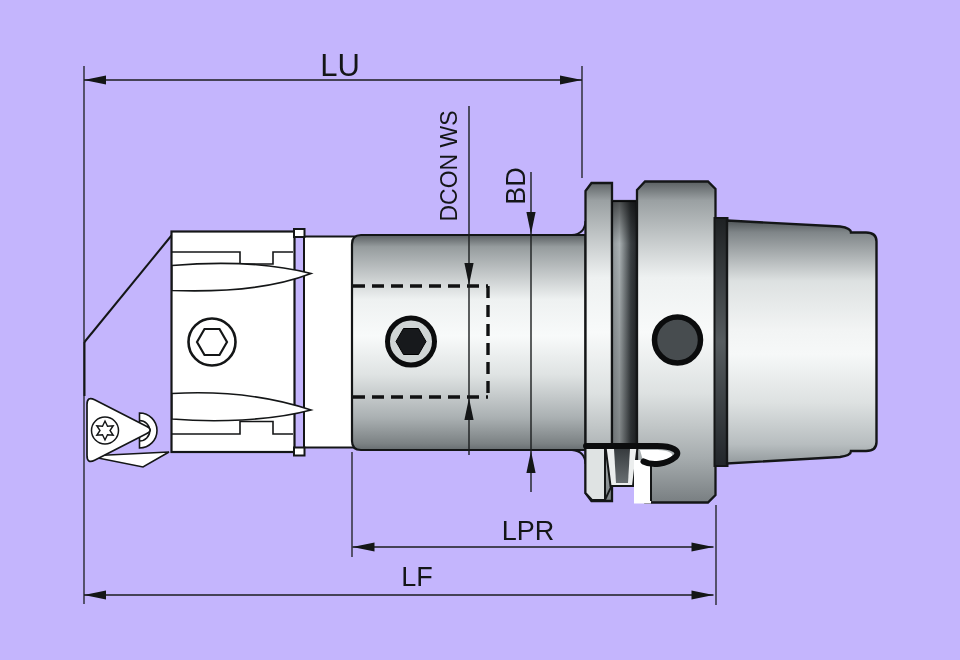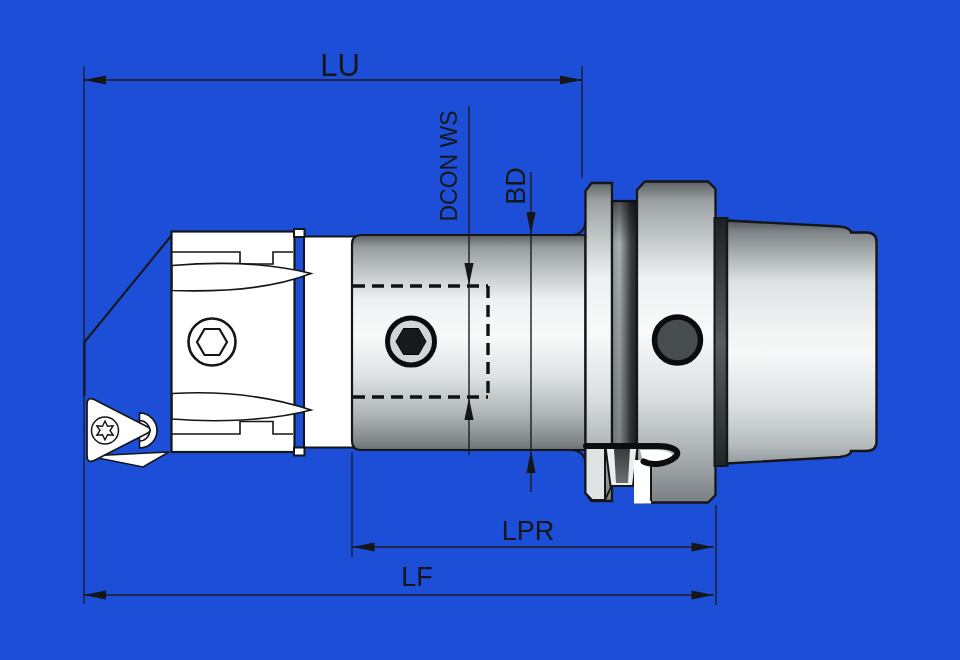--- a/index.html
+++ b/index.html
@@ -1,16 +1,16 @@
 <!DOCTYPE html>
 <html><head>
 <meta charset="utf-8">
 <style>
   html,body{margin:0;padding:0;background:#ffffff;}
-  .canvas{position:relative;width:960px;height:660px;background:#1d4ed8;overflow:hidden;
+  .canvas{position:relative;width:960px;height:660px;background:#c4b5fd;overflow:hidden;
           font-family:"Liberation Sans", sans-serif;}
   svg{position:absolute;left:0;top:0;}
   text{font-family:"Liberation Sans", sans-serif;fill:#141617;}
 </style>
 </head>
 <body>
 
 <div class="canvas">
 <svg width="960" height="660" viewBox="0 0 960 660">
   <defs>

